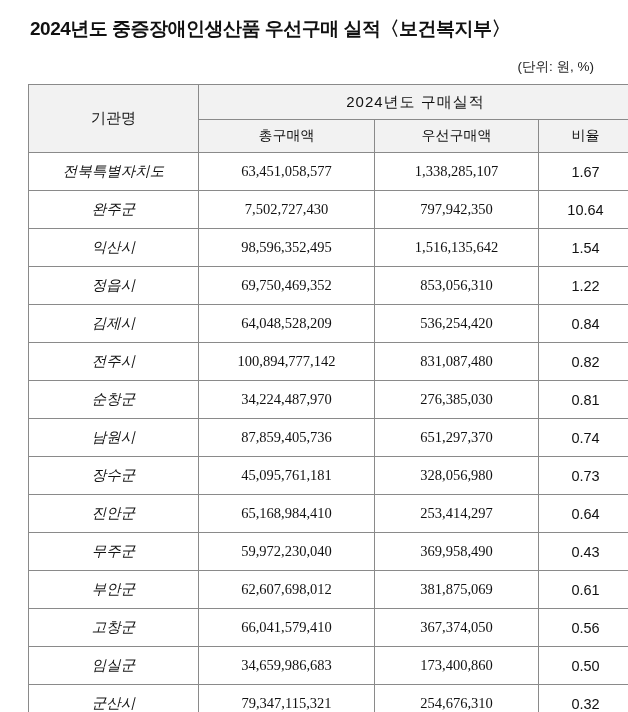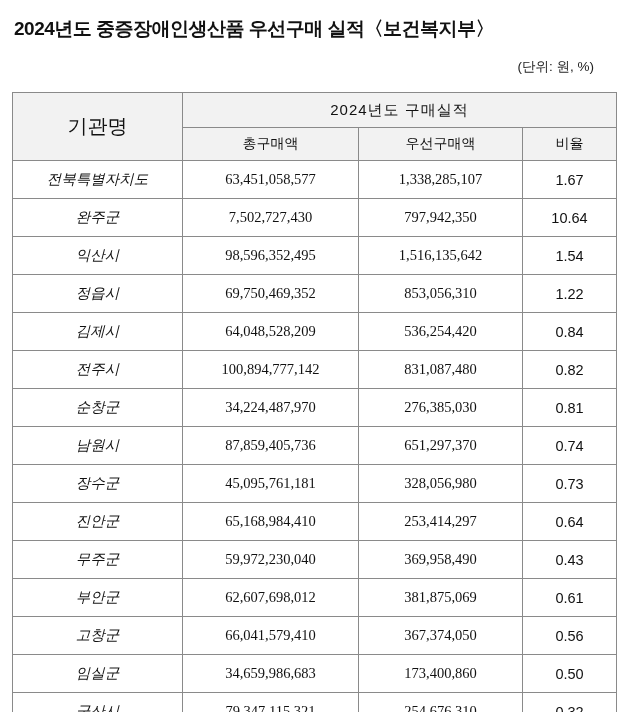--- a/index.html
+++ b/index.html
@@ -12,33 +12,33 @@
     background: #ffffff;
     font-family: "Liberation Sans", sans-serif;
     color: #111111;
     overflow: hidden;
   }
   .page {
     position: relative;
     width: 628px;
     height: 712px;
     box-sizing: border-box;
-    padding: 14px 12px 0 12px;
+    padding: 14px 12px 0 28px;
   }
   .title {
     font-size: 19px;
     font-weight: bold;
     letter-spacing: -0.5px;
     color: #111111;
     margin: 2px 0 0 2px;
     white-space: nowrap;
   }
   .unit-row {
     margin-top: 16px;
-    margin-bottom: 16px;
+    margin-bottom: 8px;
     padding-right: 22px;
     text-align: right;
     font-size: 13.5px;
     color: #222222;
   }
   table.data {
     border-collapse: collapse;
     width: 604px;
     margin: 0 auto;
     table-layout: fixed;
@@ -57,21 +57,21 @@
   table.data th.head-cell {
     background: #f2f2f2;
     font-weight: normal;
   }
   table.data th.year-head {
     font-size: 15px;
     letter-spacing: 1px;
     height: 34px;
   }
   table.data th.org-head {
-    font-size: 20px;
+    font-size: 15px;
   }
   table.data th.sub-head {
     font-size: 14px;
     height: 32px;
   }
   td.org-name {
     font-size: 14.5px;
     font-style: italic;
   }
   td.amount {

